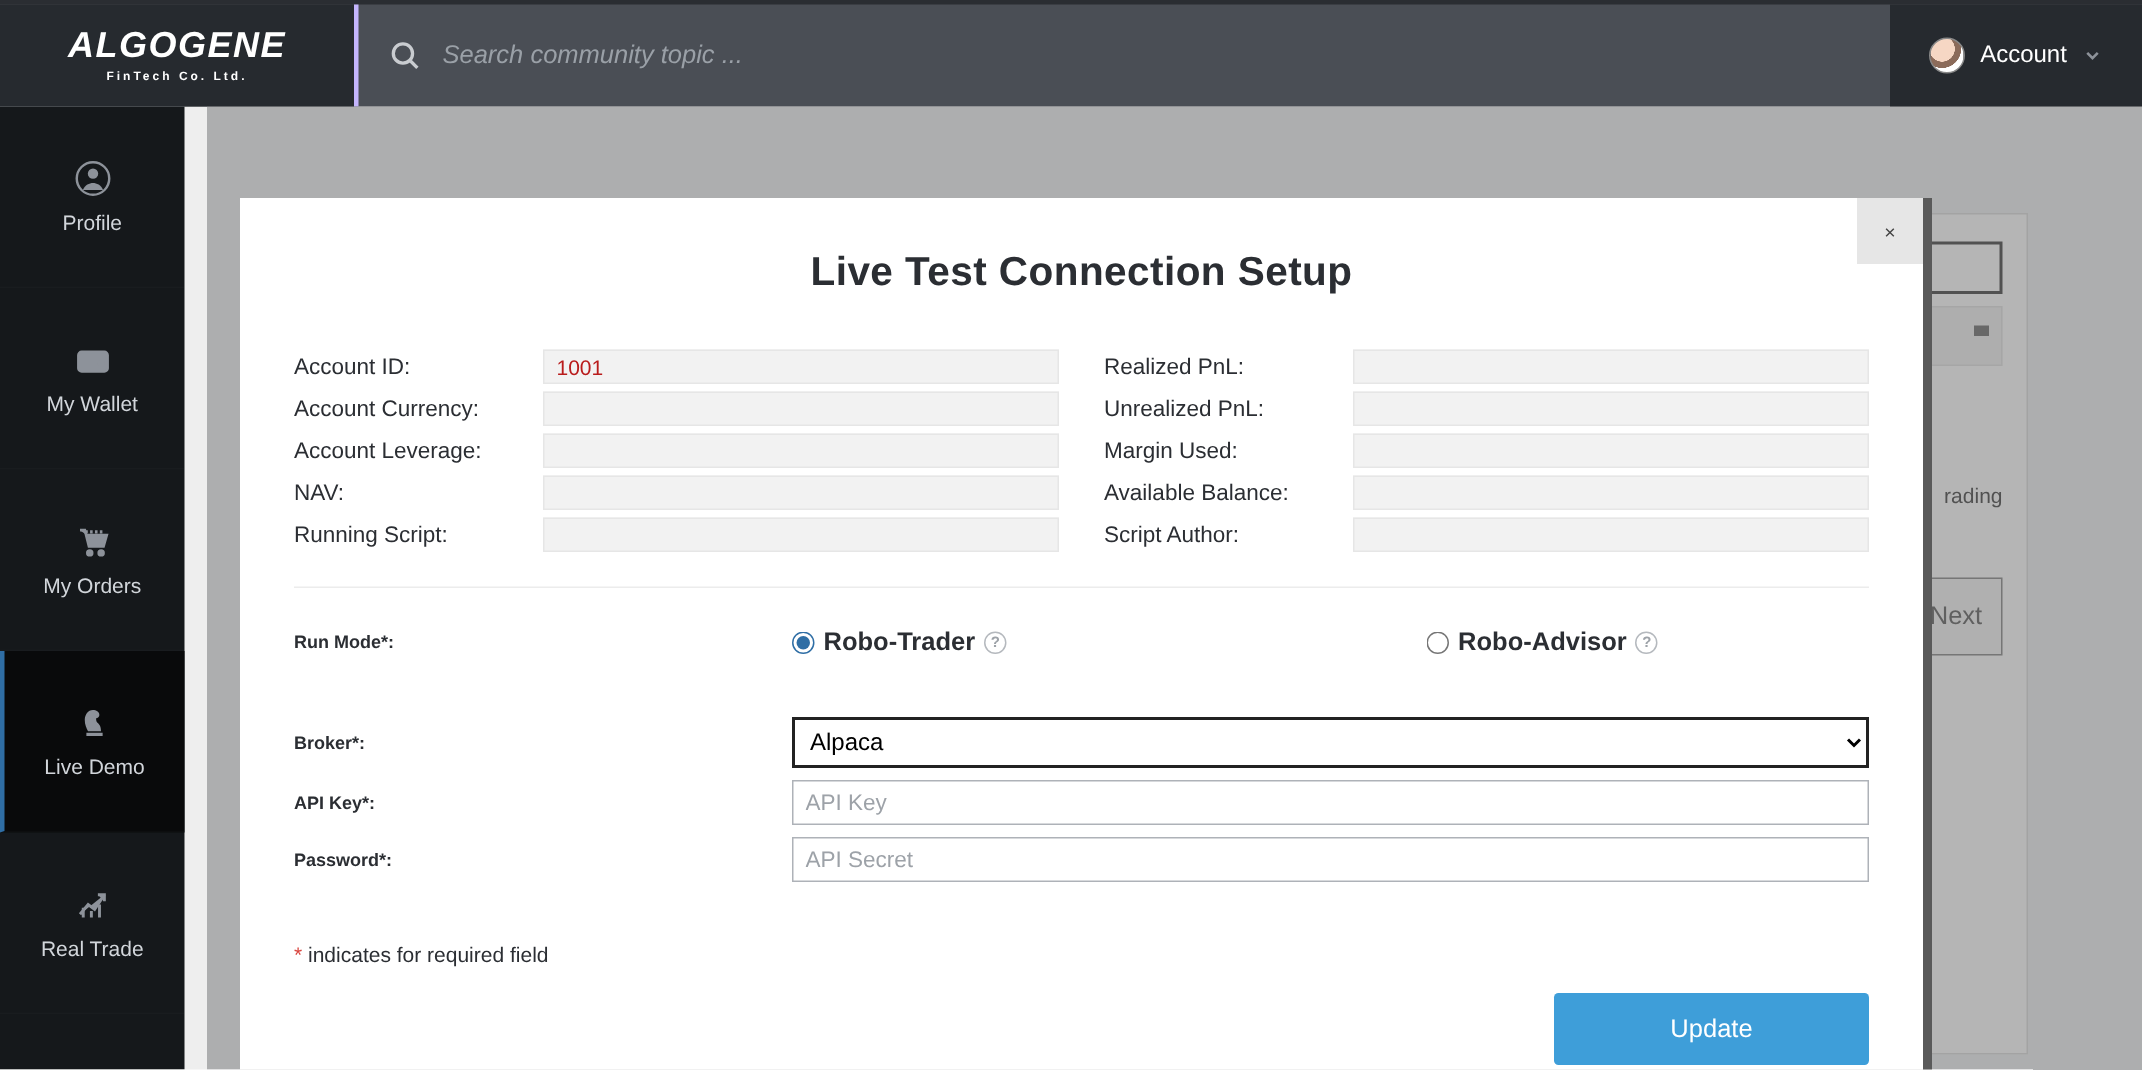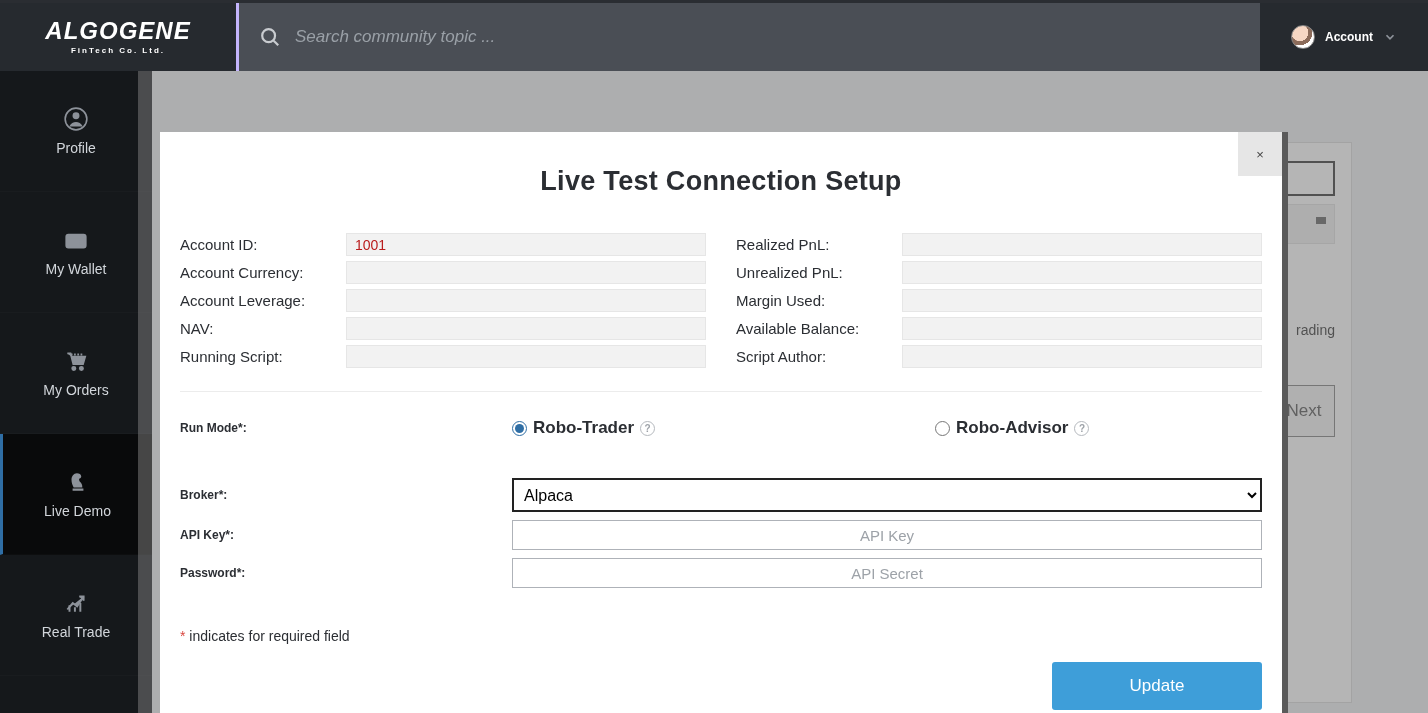--- a/index.html
+++ b/index.html
@@ -78,34 +78,34 @@
     color: #fff;
   }
   .avatar {
     width: 24px;
     height: 24px;
     border-radius: 50%;
     background: radial-gradient(circle at 35% 30%, #f6d7c4 0%, #f6d7c4 40%, #8b6b5a 41%, #8b6b5a 60%, #fff 61%);
     border: 1px solid #888;
   }
   .account-label {
-    font-size: 12px;
-    font-weight: 700;
+    font-size: 16px;
+    font-weight: 400;
   }
   .chevron-down {
     color: #8d929a;
   }
 
   
   .sidebar {
     position: absolute;
     top: 71px;
     left: 0;
     bottom: 0;
-    width: 152px;
+    width: 123px;
     background: #15181b;
     z-index: 4;
   }
   .side-item {
     height: 121px;
     display: flex;
     flex-direction: column;
     align-items: center;
     justify-content: center;
     gap: 8px;
@@ -230,21 +230,21 @@
   .modal-title {
     text-align: center;
     font-size: 27px;
     font-weight: 700;
     color: #2b2e33;
     margin-top: 34px;
     margin-bottom: 36px;
     letter-spacing: 0.3px;
   }
   .modal-body {
-    padding: 0 20px;
+    padding: 0 36px;
   }
 
   .two-col {
     display: flex;
     gap: 30px;
     margin-bottom: 18px;
   }
   .col {
     flex: 1;
   }
@@ -326,21 +326,20 @@
     font-size: 16px;
     padding: 0 6px;
     background: #fff;
   }
   .text-input {
     flex: 1;
     height: 30px;
     border: 1px solid #aeb2b8;
     padding: 0 8px;
     font-size: 15px;
-    text-align: center;
   }
   .text-input::placeholder {
     color: #9da2a8;
   }
 
   .broker-block { margin-top: 40px; }
 
   .required-note {
     margin-top: 40px;
     font-size: 14px;

